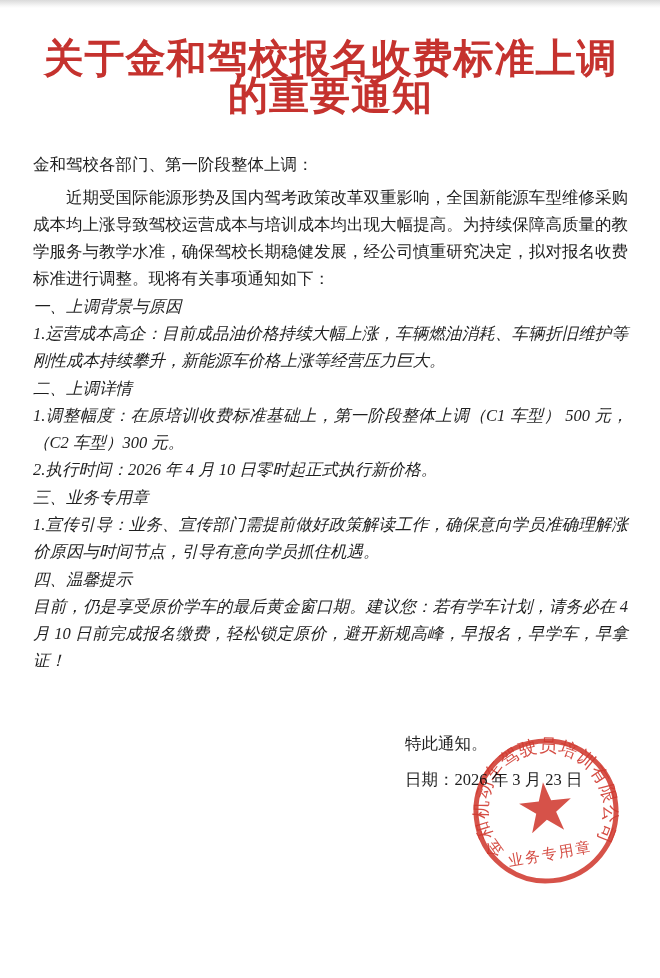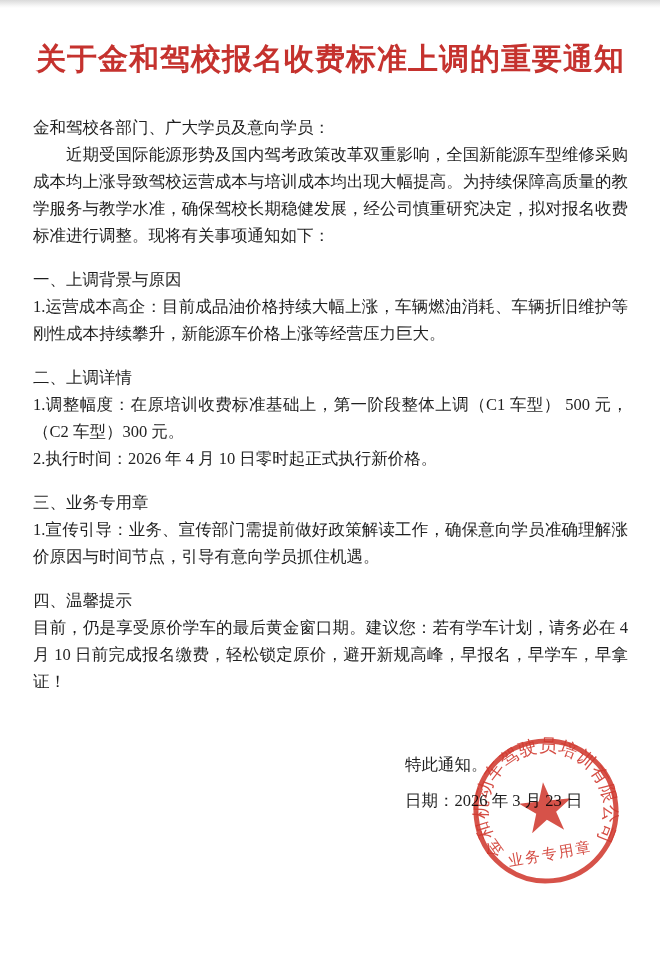--- a/index.html
+++ b/index.html
@@ -20,30 +20,30 @@
     line-height:27px;
     overflow:hidden;
   }
   .top-edge{
     position:absolute;top:0;left:0;right:0;height:8px;
     background:linear-gradient(to bottom,#dadada,#f6f6f6 70%,#ffffff);
   }
   h1.title{
     margin:40px 0 0 0;
     text-align:center;
-    font-size:30px;
+    font-size:40px;
     line-height:37px;
     font-weight:bold;
     color:var(--title-red);
     letter-spacing:1px;
   }
   p{margin:0;text-align:justify;}
   .salutation{margin-top:37px;}
-  .intro{margin-top:0;text-indent:2em;}
-  section{margin-top:17px;}
+  .intro{margin-top:6px;text-indent:2em;}
+  section{margin-top:1px;font-style:italic;}
   .closing-block{margin-top:56px;margin-left:372px;}
   .date-line{margin-top:9px;}
   .stamp{
     position:absolute;
     left:453px;top:718px;
     width:186px;height:186px;
     mix-blend-mode:multiply;
     transform:rotate(-6deg);
   }
   .stamp .ring{fill:none;stroke:var(--seal-red);stroke-width:5;stroke-opacity:.88;}
@@ -53,21 +53,21 @@
   .stamp .bottom-text{font-size:15px;font-family:"Liberation Serif","DejaVu Serif",serif;letter-spacing:2px;}
 </style>
 </head>
 <body>
 
 <div class="page">
   <div class="top-edge"></div>
 
   <h1 class="title">关于金和驾校报名收费标准上调的重要通知</h1>
 
-  <p class="salutation">金和驾校各部门、广大学员及意向学员：</p>
+  <p class="salutation">金和驾校各部门、第一阶段整体上调：</p>
 
   <p class="intro">近期受国际能源形势及国内驾考政策改革双重影响，全国新能源车型维修采购成本均上涨导致驾校运营成本与培训成本均出现大幅提高。为持续保障高质量的教学服务与教学水准，确保驾校长期稳健发展，经公司慎重研究决定，拟对报名收费标准进行调整。现将有关事项通知如下：</p>
 
   <section>
     <p class="heading">一、上调背景与原因</p>
     <p>1.运营成本高企：目前成品油价格持续大幅上涨，车辆燃油消耗、车辆折旧维护等刚性成本持续攀升，新能源车价格上涨等经营压力巨大。</p>
   </section>
 
   <section>
     <p class="heading">二、上调详情</p>

